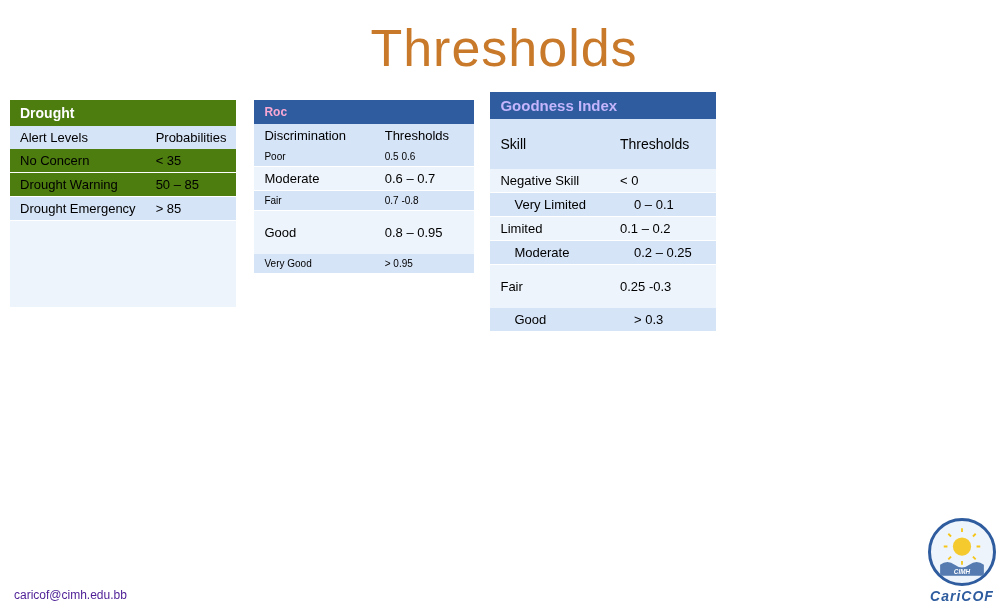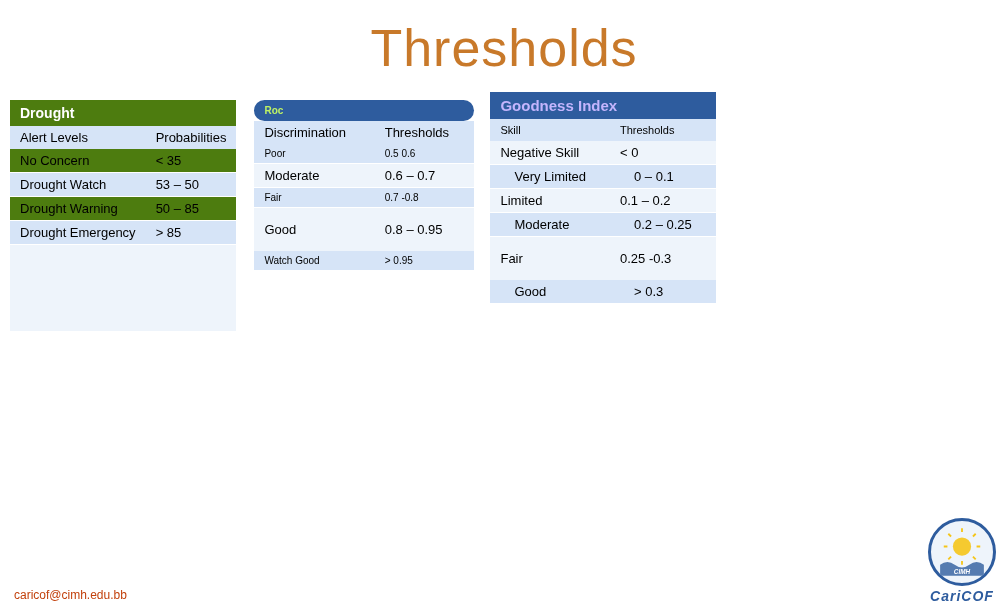--- a/index.html
+++ b/index.html
@@ -84,25 +84,24 @@
       margin-right: 16px;
       margin-top: 8px;
     }
 
     .roc-table {
       min-width: 220px;
     }
 
     .roc-header td {
       background: #2e5c9e;
-      color: #bef264;
+      color: #f9a8d4;
       font-weight: bold;
       padding: 5px 10px;
-      font-size: 10px;
-      border-radius: 11px;
+      font-size: 12px;
     }
 
     .roc-subheader td {
       background: #d6e4f7;
       padding: 4px 10px;
       font-size: 13px;
     }
 
     .roc-row td {
       background: #eef4fb;
@@ -138,22 +137,22 @@
       background: #2e5c9e;
       color: #c4b5fd;
       font-weight: bold;
       padding: 5px 10px;
       font-size: 15px;
       text-align: left;
     }
 
     .goodness-subheader td {
       background: #d6e4f7;
-      padding: 5px 10px;
-      font-size: 11px;
+      padding: 17px 10px;
+      font-size: 14px;
       margin-top: 40px;
     }
 
     .goodness-row td {
       background: #eef4fb;
       padding: 4px 10px;
       font-size: 13px;
       border-bottom: 1px solid #fff;
     }
 
@@ -168,21 +167,21 @@
       background: #eef4fb;
       padding: 14px 10px;
       font-size: 13px;
     }
 
     .footer-text {
       position: absolute;
       bottom: 10px;
       left: 14px;
       font-size: 12px;
-      color: #c2410c;
+      color: #4c1d95;
     }
 
     
     .logo-area {
       position: absolute;
       bottom: 8px;
       right: 12px;
       display: flex;
       flex-direction: column;
       align-items: center;
@@ -230,24 +229,20 @@
         <td colspan="2">Drought</td>
       </tr>
       <tr class="drought-subheader">
         <td>Alert Levels</td>
         <td>Probabilities</td>
       </tr>
       <tr class="drought-row">
         <td>No Concern</td>
         <td>&lt; 35</td>
       </tr>
-      <tr class="drought-row-alt">
-        <td>Drought Watch</td>
-        <td>53 – 50</td>
-      </tr>
       <tr class="drought-row">
         <td>Drought Warning</td>
         <td>50 – 85</td>
       </tr>
       <tr class="drought-row-alt">
         <td>Drought Emergency</td>
         <td>&gt; 85</td>
       </tr>
       <tr class="drought-empty">
         <td>&nbsp;</td>
@@ -281,21 +276,21 @@
       </tr>
       <tr class="roc-row-alt">
         <td>Fair</td>
         <td>0.7 -0.8</td>
       </tr>
       <tr class="roc-empty">
         <td>Good</td>
         <td>0.8 – 0.95</td>
       </tr>
       <tr class="roc-row-alt">
-        <td>Watch Good</td>
+        <td>Very Good</td>
         <td>&gt; 0.95</td>
       </tr>
     </tbody>
       </table>
   </div>
 
   <div class="goodness-table-wrap">
     <table class="goodness-table">
       <tbody>
           <tr class="goodness-header">

